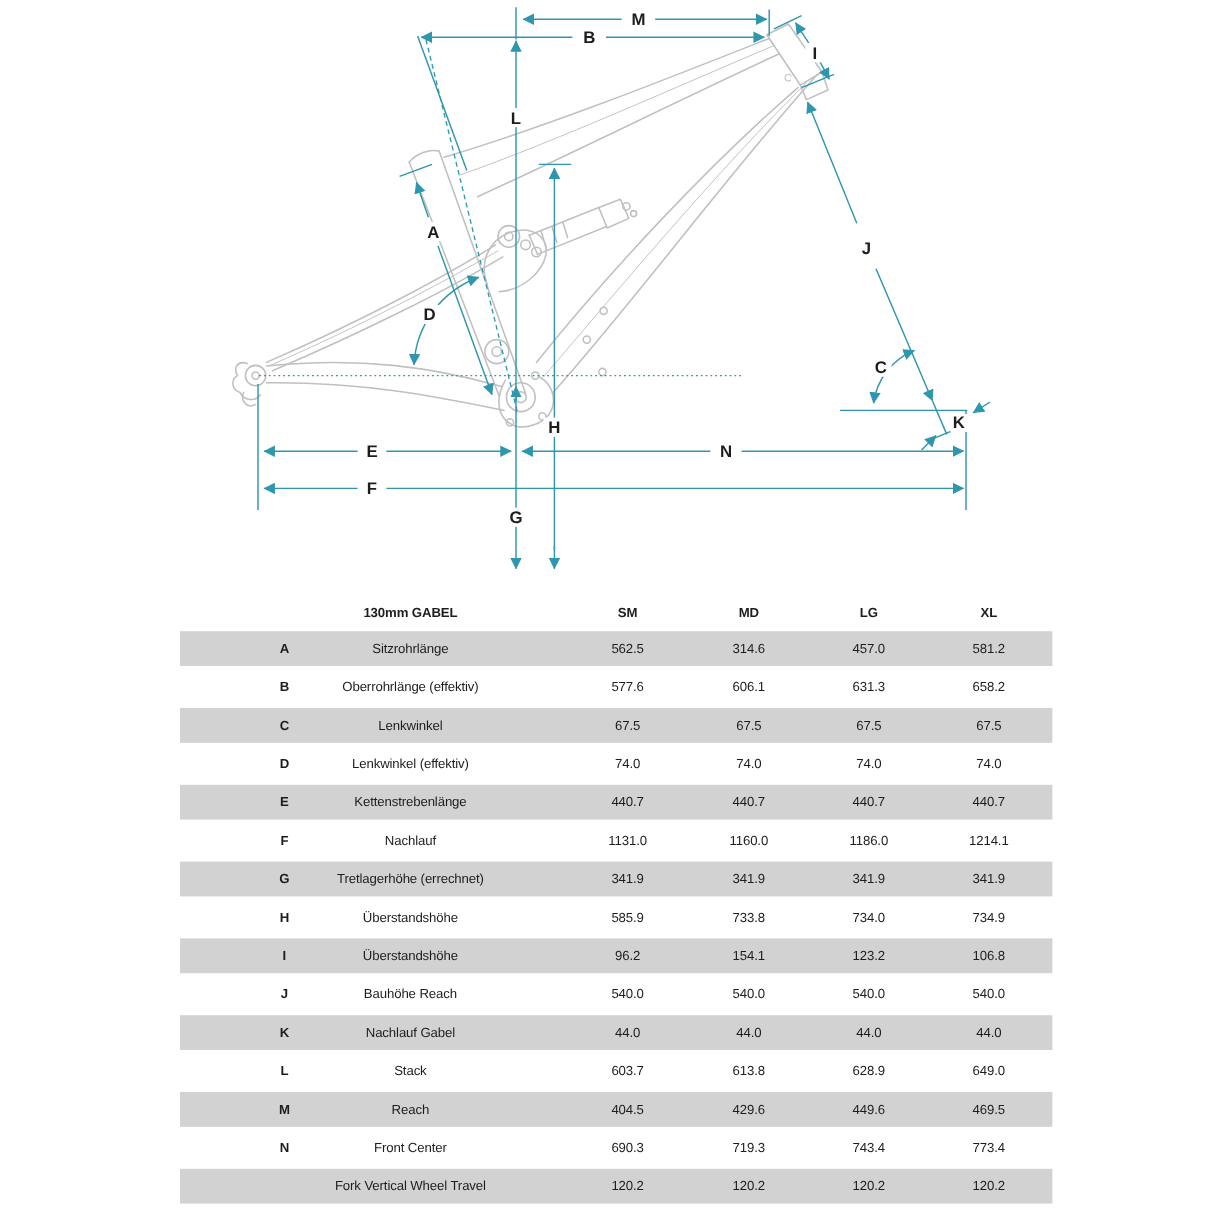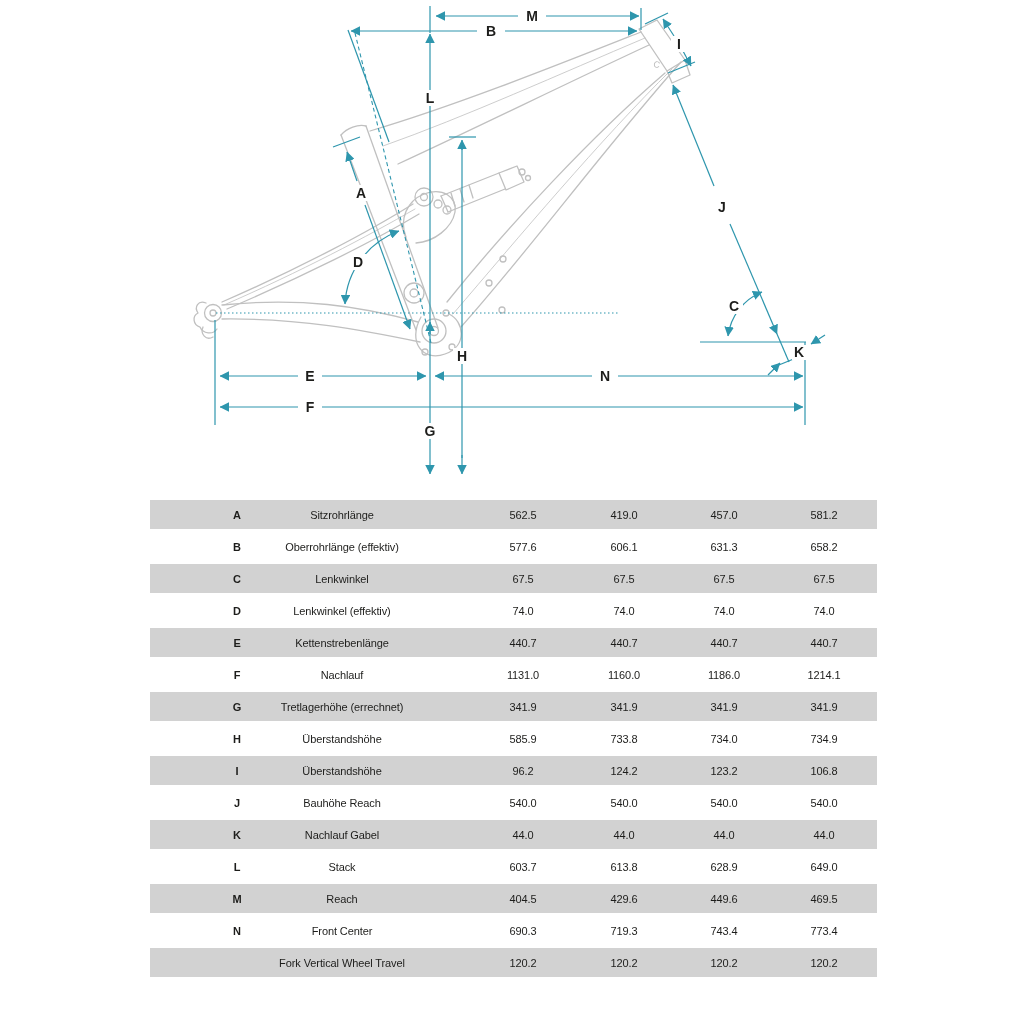--- a/index.html
+++ b/index.html
@@ -186,26 +186,33 @@
     <text class="dim-label" x="799" y="357">K</text>
     <text class="dim-label" x="462" y="361">H</text>
     <text class="dim-label" x="310" y="381">E</text>
     <text class="dim-label" x="605" y="381">N</text>
     <text class="dim-label" x="310" y="412">F</text>
     <text class="dim-label" x="430" y="436">G</text>
   </g>
 </svg>
 
 <div id="geo-table">
+  <div class="ghead">
+    <span class="c lbl">130mm GABEL</span>
+    <span class="c v0">SM</span>
+    <span class="c v1">MD</span>
+    <span class="c v2">LG</span>
+    <span class="c v3">XL</span>
+  </div>
   <div id="geo-rows">
       <div class="grow shaded">
     <span class="c key">A</span>
     <span class="c lbl">Sitzrohrlänge</span>
     <span class="c v v0">562.5</span>
-    <span class="c v v1">419.0</span>
+    <span class="c v v1">314.6</span>
     <span class="c v v2">457.0</span>
     <span class="c v v3">581.2</span>
   </div>
       <div class="grow">
     <span class="c key">B</span>
     <span class="c lbl">Oberrohrlänge (effektiv)</span>
     <span class="c v v0">577.6</span>
     <span class="c v v1">606.1</span>
     <span class="c v v2">631.3</span>
     <span class="c v v3">658.2</span>
@@ -255,21 +262,21 @@
     <span class="c lbl">Überstandshöhe</span>
     <span class="c v v0">585.9</span>
     <span class="c v v1">733.8</span>
     <span class="c v v2">734.0</span>
     <span class="c v v3">734.9</span>
   </div>
       <div class="grow shaded">
     <span class="c key">I</span>
     <span class="c lbl">Überstandshöhe</span>
     <span class="c v v0">96.2</span>
-    <span class="c v v1">124.2</span>
+    <span class="c v v1">154.1</span>
     <span class="c v v2">123.2</span>
     <span class="c v v3">106.8</span>
   </div>
       <div class="grow">
     <span class="c key">J</span>
     <span class="c lbl">Bauhöhe Reach</span>
     <span class="c v v0">540.0</span>
     <span class="c v v1">540.0</span>
     <span class="c v v2">540.0</span>
     <span class="c v v3">540.0</span>

